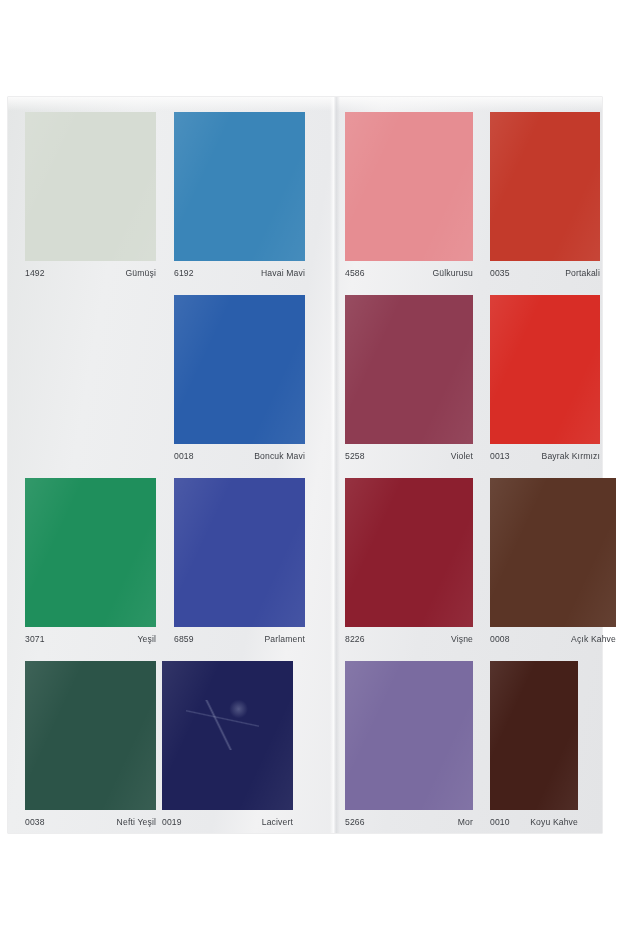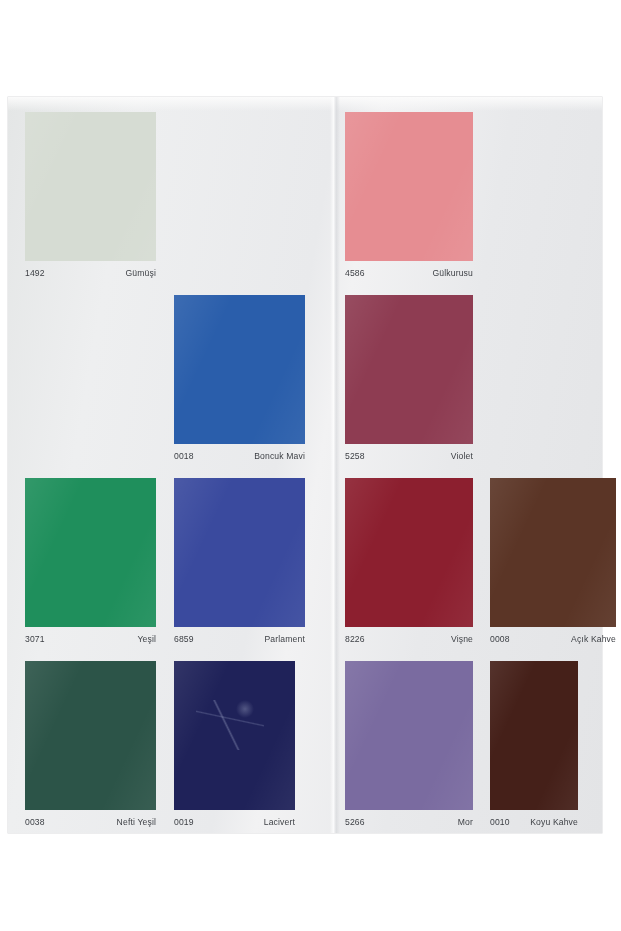--- a/index.html
+++ b/index.html
@@ -129,47 +129,68 @@
   <div id="swatch-grid">
 
     <div class="swatch-cell" style="left:17px; top:15px; width:131px; height:176px;">
       <div class="swatch-chip sheen-soft" style="height: 149px; background: rgb(214, 220, 211);"></div>
       <div class="swatch-label-row" style="top:156px;">
         <span class="swatch-code">1492</span>
         <span class="swatch-name">Gümüşi</span>
       </div>
     </div>
 
+    <div class="swatch-cell" style="left:166px; top:15px; width:131px; height:176px;">
+      <div class="swatch-chip sheen-soft" style="height: 149px; background: rgb(58, 133, 184);"></div>
+      <div class="swatch-label-row" style="top:156px;">
+        <span class="swatch-code">6192</span>
+        <span class="swatch-name">Havai Mavi</span>
+      </div>
+    </div>
 
     <div class="swatch-cell" style="left:337px; top:15px; width:128px; height:176px;">
       <div class="swatch-chip sheen-soft" style="height: 149px; background: rgb(230, 141, 146);"></div>
       <div class="swatch-label-row" style="top:156px;">
         <span class="swatch-code">4586</span>
         <span class="swatch-name">Gülkurusu</span>
       </div>
     </div>
 
+    <div class="swatch-cell" style="left:482px; top:15px; width:110px; height:176px;">
+      <div class="swatch-chip sheen-soft" style="height: 149px; background: rgb(195, 58, 43);"></div>
+      <div class="swatch-label-row" style="top:156px;">
+        <span class="swatch-code">0035</span>
+        <span class="swatch-name">Portakali</span>
+      </div>
+    </div>
 
 
     <div class="swatch-cell" style="left:166px; top:198px; width:131px; height:176px;">
       <div class="swatch-chip sheen-soft" style="height: 149px; background: rgb(42, 94, 171);"></div>
       <div class="swatch-label-row" style="top:156px;">
         <span class="swatch-code">0018</span>
         <span class="swatch-name">Boncuk Mavi</span>
       </div>
     </div>
 
     <div class="swatch-cell" style="left:337px; top:198px; width:128px; height:176px;">
       <div class="swatch-chip sheen-soft" style="height: 149px; background: rgb(142, 60, 82);"></div>
       <div class="swatch-label-row" style="top:156px;">
         <span class="swatch-code">5258</span>
         <span class="swatch-name">Violet</span>
       </div>
     </div>
 
+    <div class="swatch-cell" style="left:482px; top:198px; width:110px; height:176px;">
+      <div class="swatch-chip sheen-soft" style="height: 149px; background: rgb(216, 45, 38);"></div>
+      <div class="swatch-label-row" style="top:156px;">
+        <span class="swatch-code">0013</span>
+        <span class="swatch-name">Bayrak Kırmızı</span>
+      </div>
+    </div>
 
     <div class="swatch-cell" style="left:17px; top:381px; width:131px; height:176px;">
       <div class="swatch-chip sheen-soft" style="height: 149px; background: rgb(31, 143, 92);"></div>
       <div class="swatch-label-row" style="top:156px;">
         <span class="swatch-code">3071</span>
         <span class="swatch-name">Yeşil</span>
       </div>
     </div>
 
     <div class="swatch-cell" style="left:166px; top:381px; width:131px; height:176px;">
@@ -197,21 +218,21 @@
     </div>
 
     <div class="swatch-cell" style="left:17px; top:564px; width:131px; height:176px;">
       <div class="swatch-chip sheen-soft" style="height: 149px; background: rgb(44, 84, 72);"></div>
       <div class="swatch-label-row" style="top:156px;">
         <span class="swatch-code">0038</span>
         <span class="swatch-name">Nefti Yeşil</span>
       </div>
     </div>
 
-    <div class="swatch-cell" style="left:166px; top:564px; width:121px; height:176px;">
+    <div class="swatch-cell" style="left:154px; top:564px; width:131px; height:176px;">
       <div class="swatch-chip sheen-soft scuffed" style="height: 149px; background: rgb(31, 34, 89);"></div>
       <div class="swatch-label-row" style="top:156px;">
         <span class="swatch-code">0019</span>
         <span class="swatch-name">Lacivert</span>
       </div>
     </div>
 
     <div class="swatch-cell" style="left:337px; top:564px; width:128px; height:176px;">
       <div class="swatch-chip sheen-soft" style="height: 149px; background: rgb(122, 107, 160);"></div>
       <div class="swatch-label-row" style="top:156px;">

